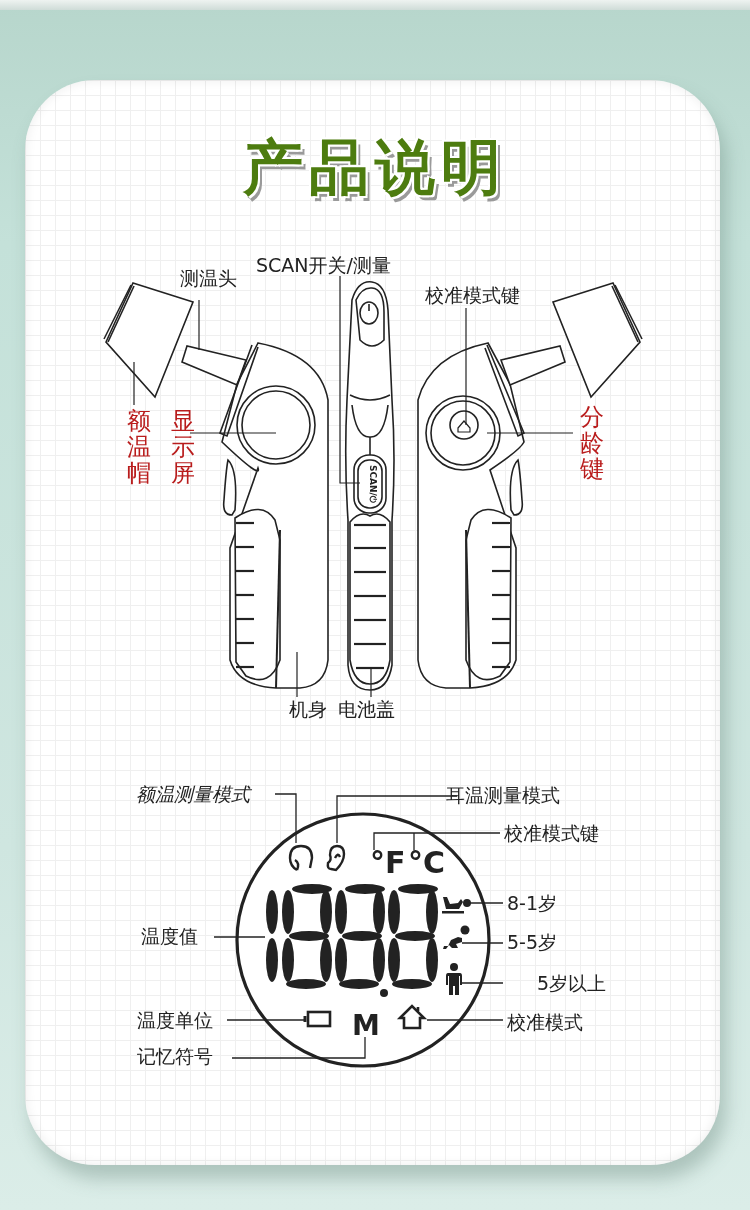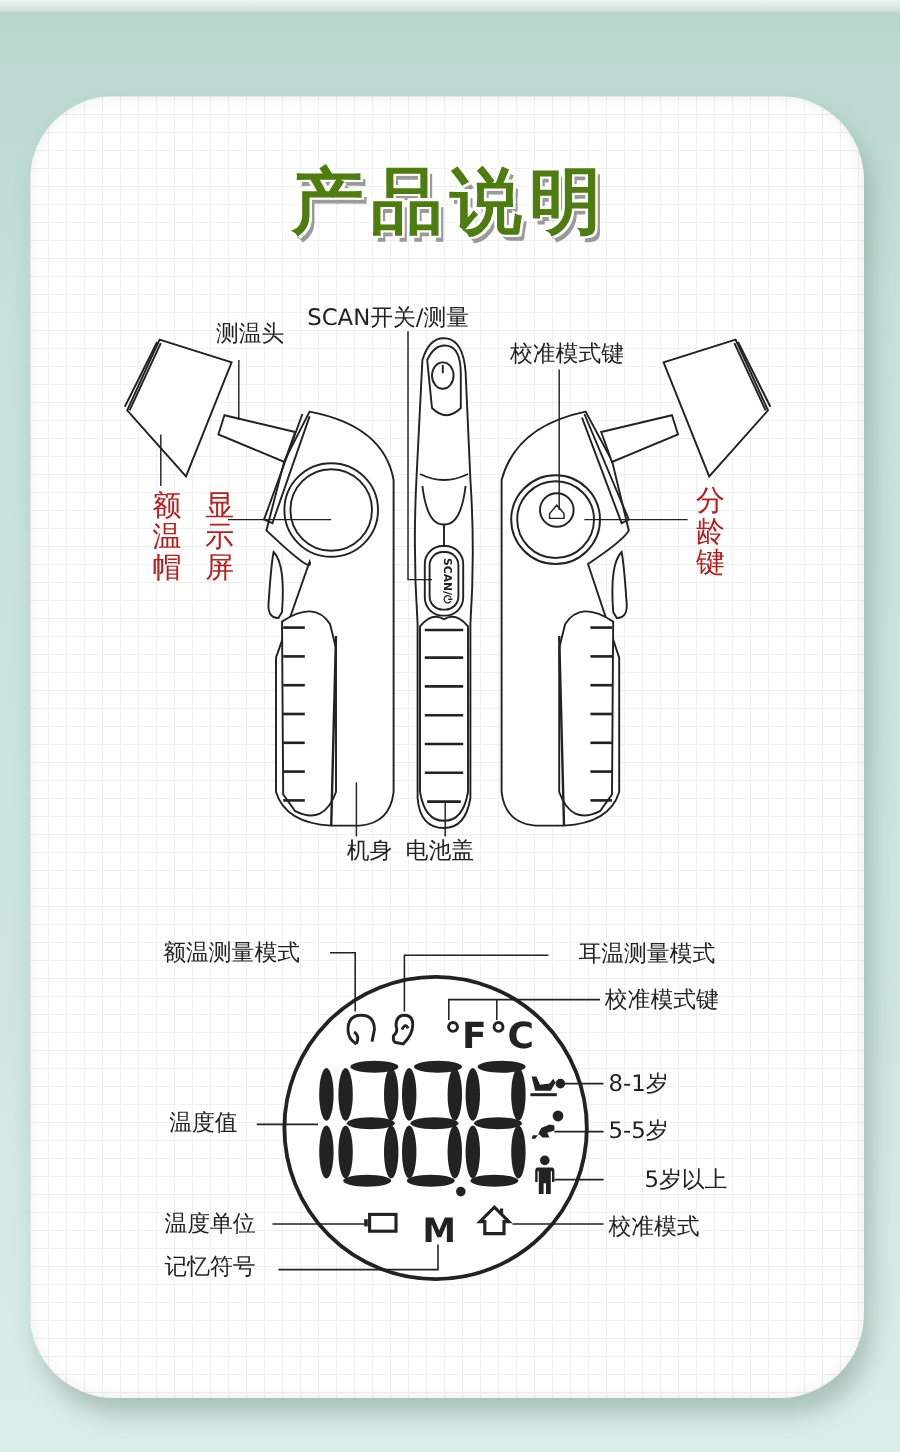--- a/index.html
+++ b/index.html
@@ -202,22 +202,22 @@
 
   <g fill="none" stroke="#222" stroke-width="2.6">
     <rect x="308" y="1012" width="22" height="14"></rect>
     <line x1="305" y1="1016" x2="305" y2="1022" stroke-width="3"></line>
   </g>
   <text x="352" y="1035" font-family="DejaVu Sans,sans-serif" font-weight="bold" font-size="28" fill="#222">M</text>
 
   <path d="M400,1018 L412,1006 L424,1018 L420,1018 L420,1028 L404,1028 L404,1018 Z M418,1007 L418,1012" fill="none" stroke="#222" stroke-width="2.6"></path>
 </svg>
 
-<div class="lbl" style="left:136px;top:785px;">额温测量模式</div>
-<div class="lbl" style="left:482px;top:786px;">耳温测量模式</div>
+<div class="lbl" style="left:136px;top:785px;font-style:italic;">额温测量模式</div>
+<div class="lbl" style="left:446px;top:786px;">耳温测量模式</div>
 <div class="lbl" style="left:504px;top:824px;">校准模式键</div>
 <div class="lbl" style="left:507px;top:894px;">8-1岁</div>
 <div class="lbl" style="left:507px;top:933px;">5-5岁</div>
 <div class="lbl" style="left:537px;top:974px;">5岁以上</div>
 <div class="lbl" style="left:141px;top:927px;">温度值</div>
 <div class="lbl" style="left:137px;top:1011px;">温度单位</div>
 <div class="lbl" style="left:507px;top:1013px;">校准模式</div>
 <div class="lbl" style="left:137px;top:1047px;">记忆符号</div>
 
 </body></html>

